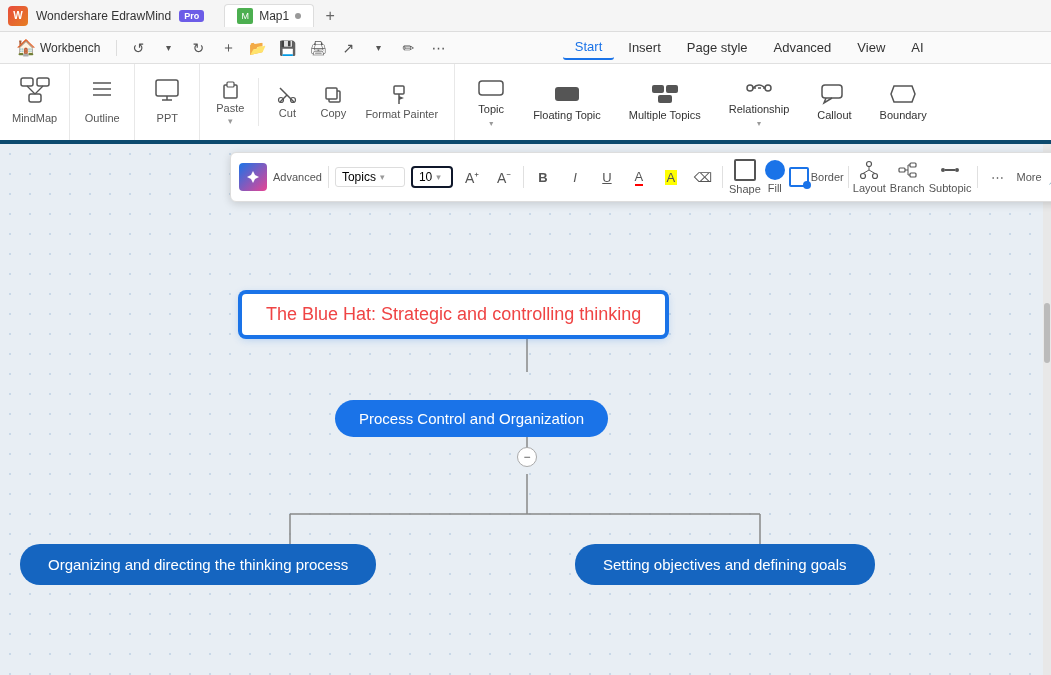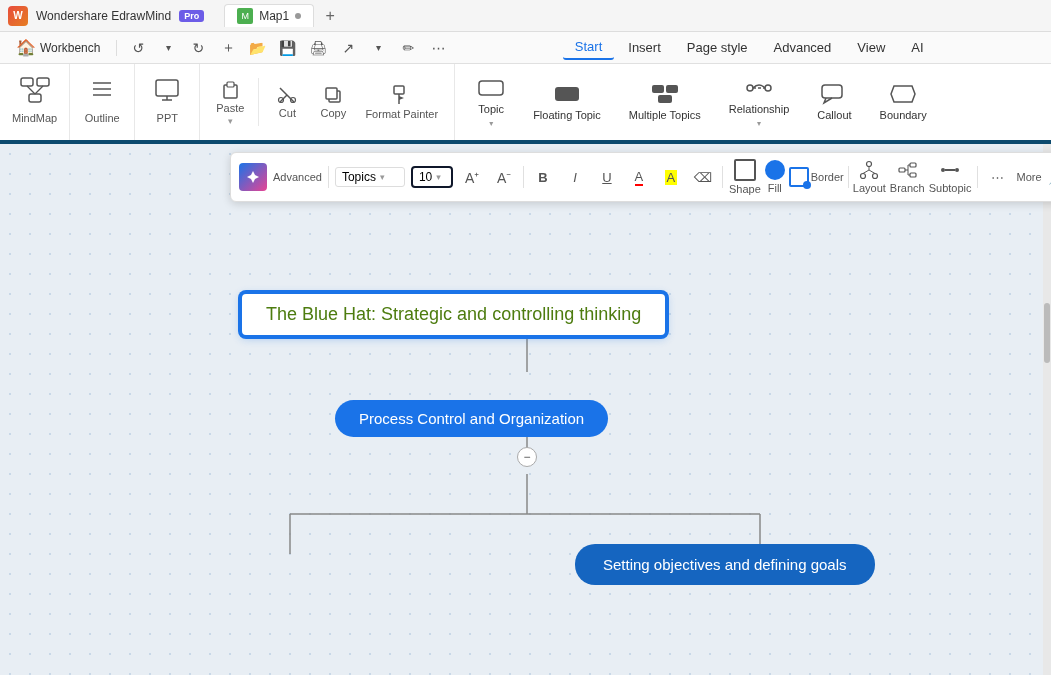--- a/index.html
+++ b/index.html
@@ -167,21 +167,21 @@
 
     
     .node-main {
       position: absolute;
       background: white;
       border: 2px solid #1a73e8;
       border-radius: 6px;
       padding: 10px 24px;
       font-size: 18px;
       font-weight: 500;
-      color: #4d7c0f;
+      color: #ef4444;
       white-space: nowrap;
       box-shadow: 0 1px 4px rgba(0,0,0,0.1);
       cursor: pointer;
     }
     .node-selected {
       box-shadow: 0 0 0 2px #1a73e8, 0 2px 8px rgba(26,115,232,0.3);
     }
 
     .node-child {
       position: absolute;
@@ -504,19 +504,20 @@
     </div>
     <div class="pin-btn">📌</div>
   </div>
 
   <div class="node-main node-selected" style="left: 240px; top: 148px;">The Blue Hat: Strategic and controlling thinking</div>
 
   <div class="collapse-btn" style="left: 517px; top: 303px;">−</div>
 
   <div class="node-child" style="left: 335px; top: 256px;">Process Control and Organization</div>
 
+  <div class="node-bottom" style="left: 20px; top: 400px;">Organizing and directing the thinking process</div>
 
   <div class="node-bottom" style="left: 575px; top: 400px;">Setting objectives and defining goals</div>
 
   <div class="right-scroll">
     <div class="right-scroll-thumb"></div>
   </div>
 </div>
 
 </body></html>

